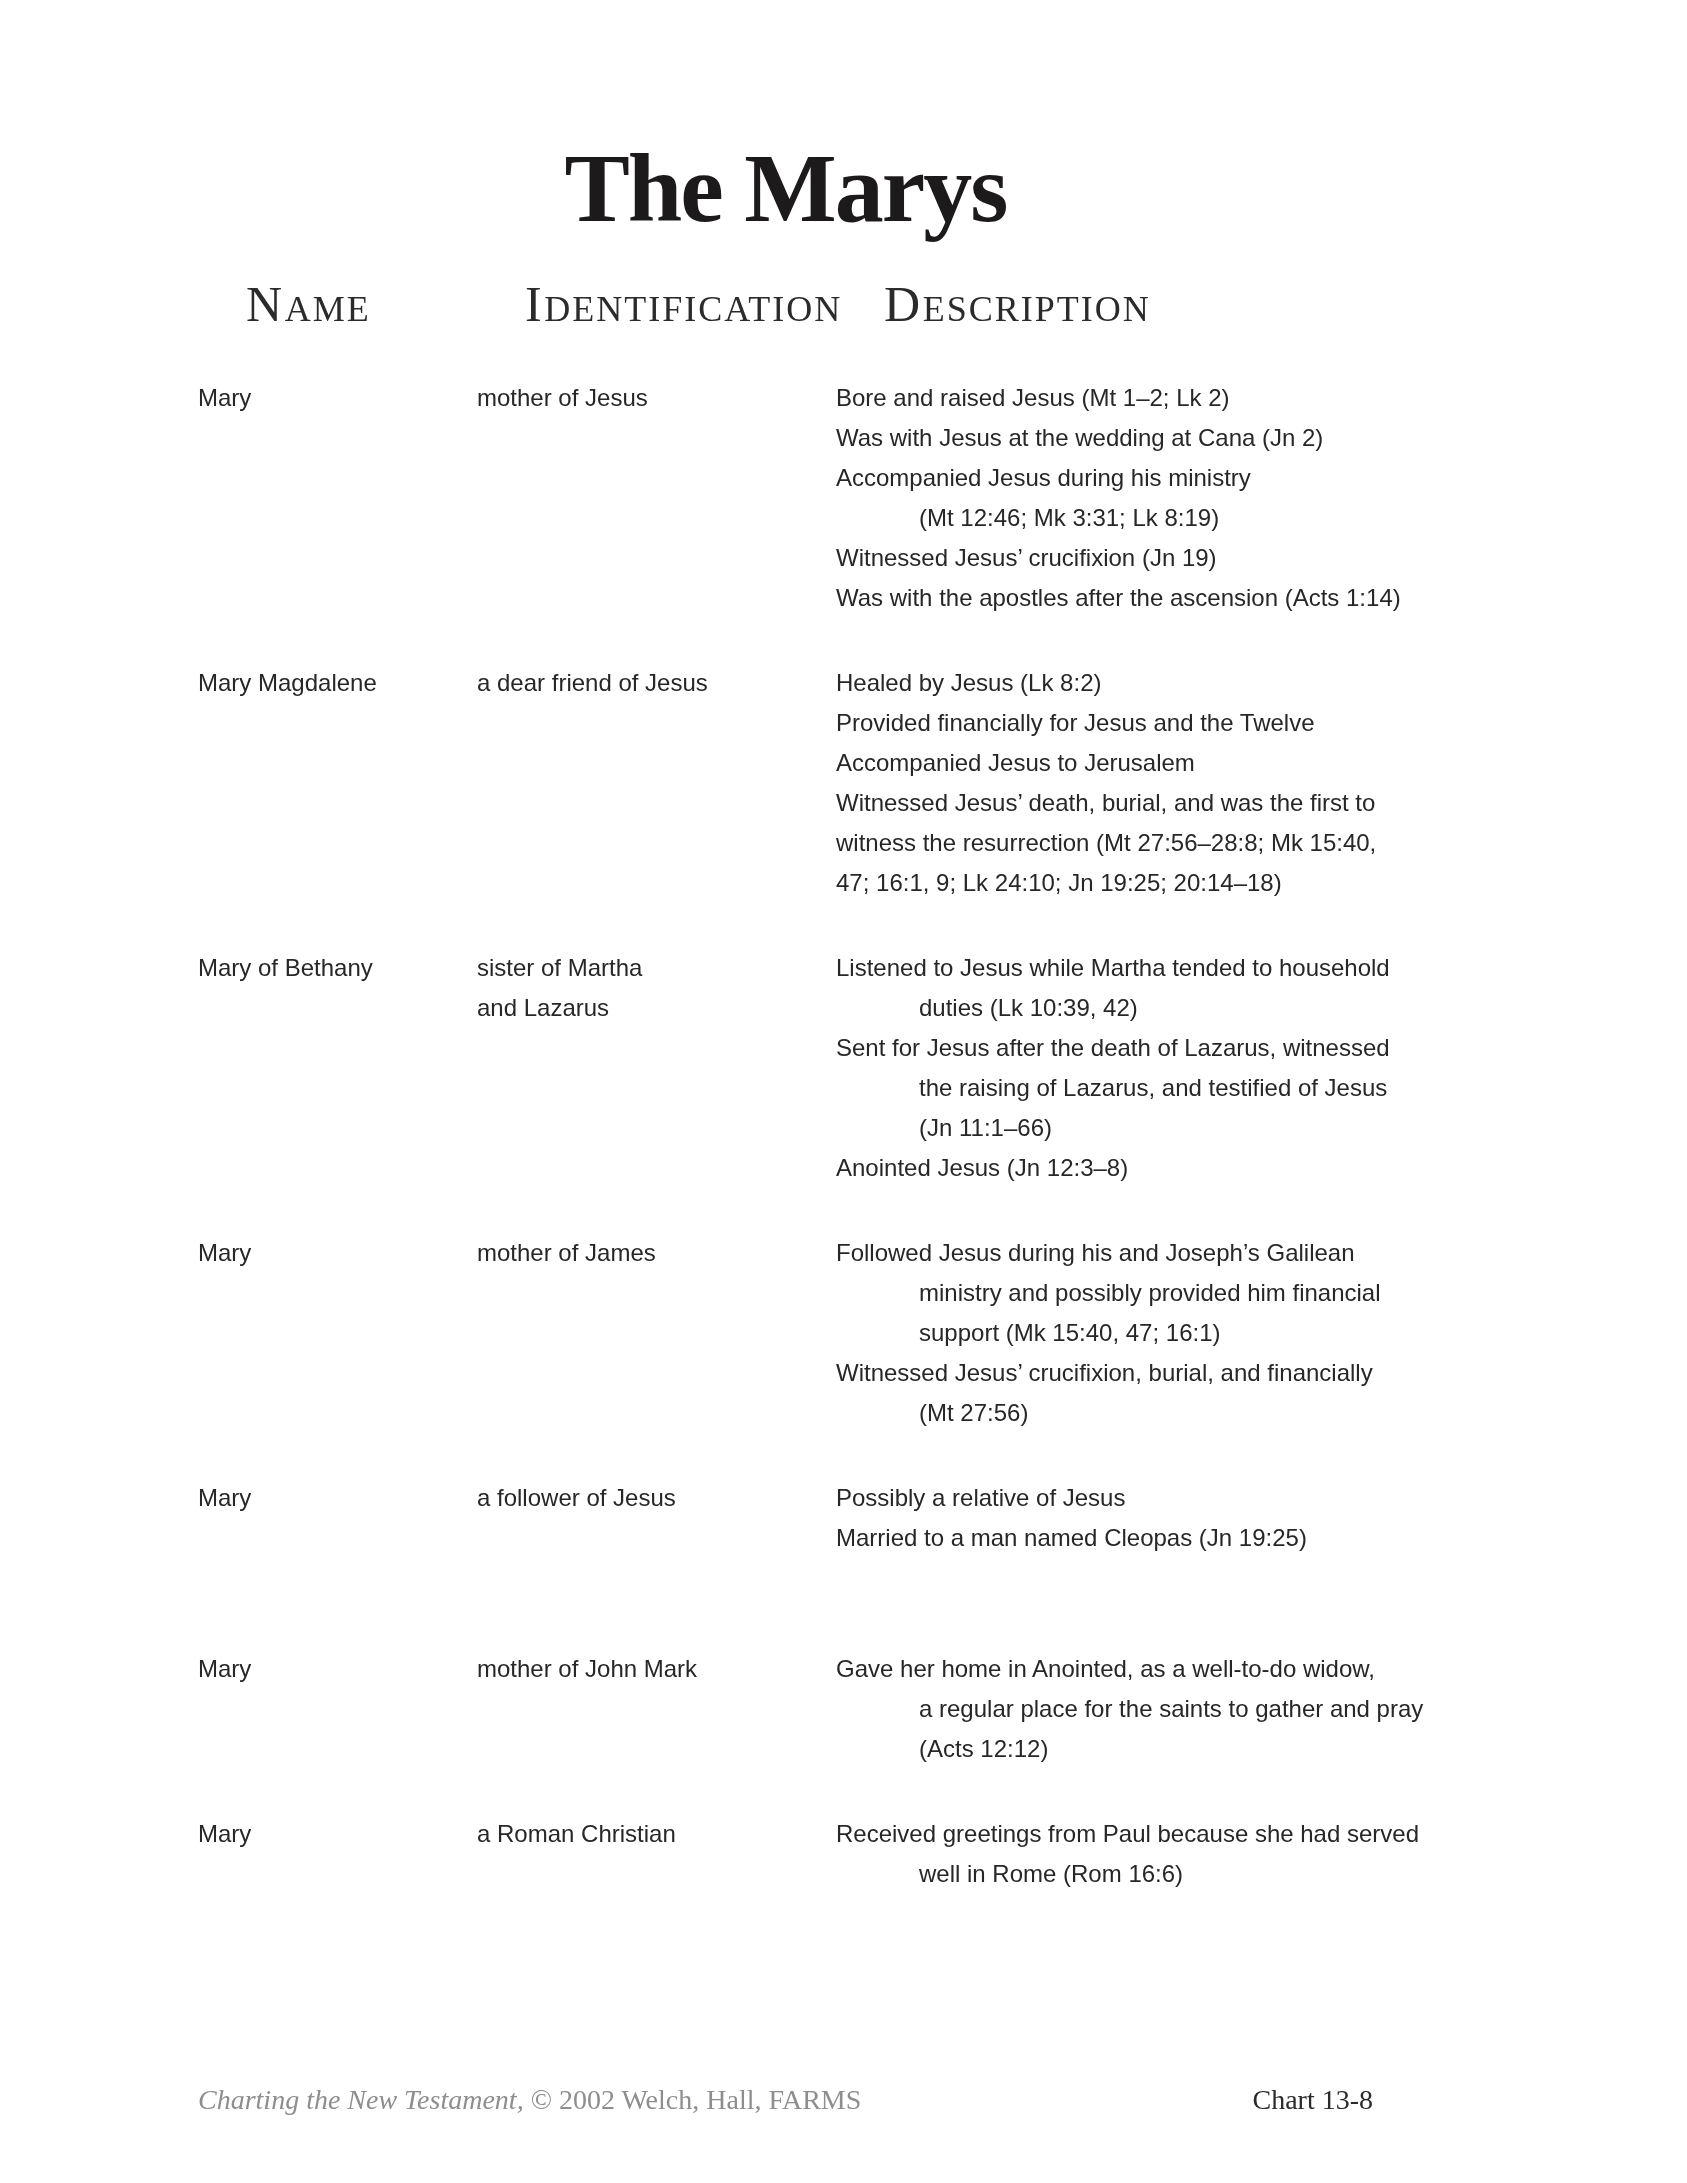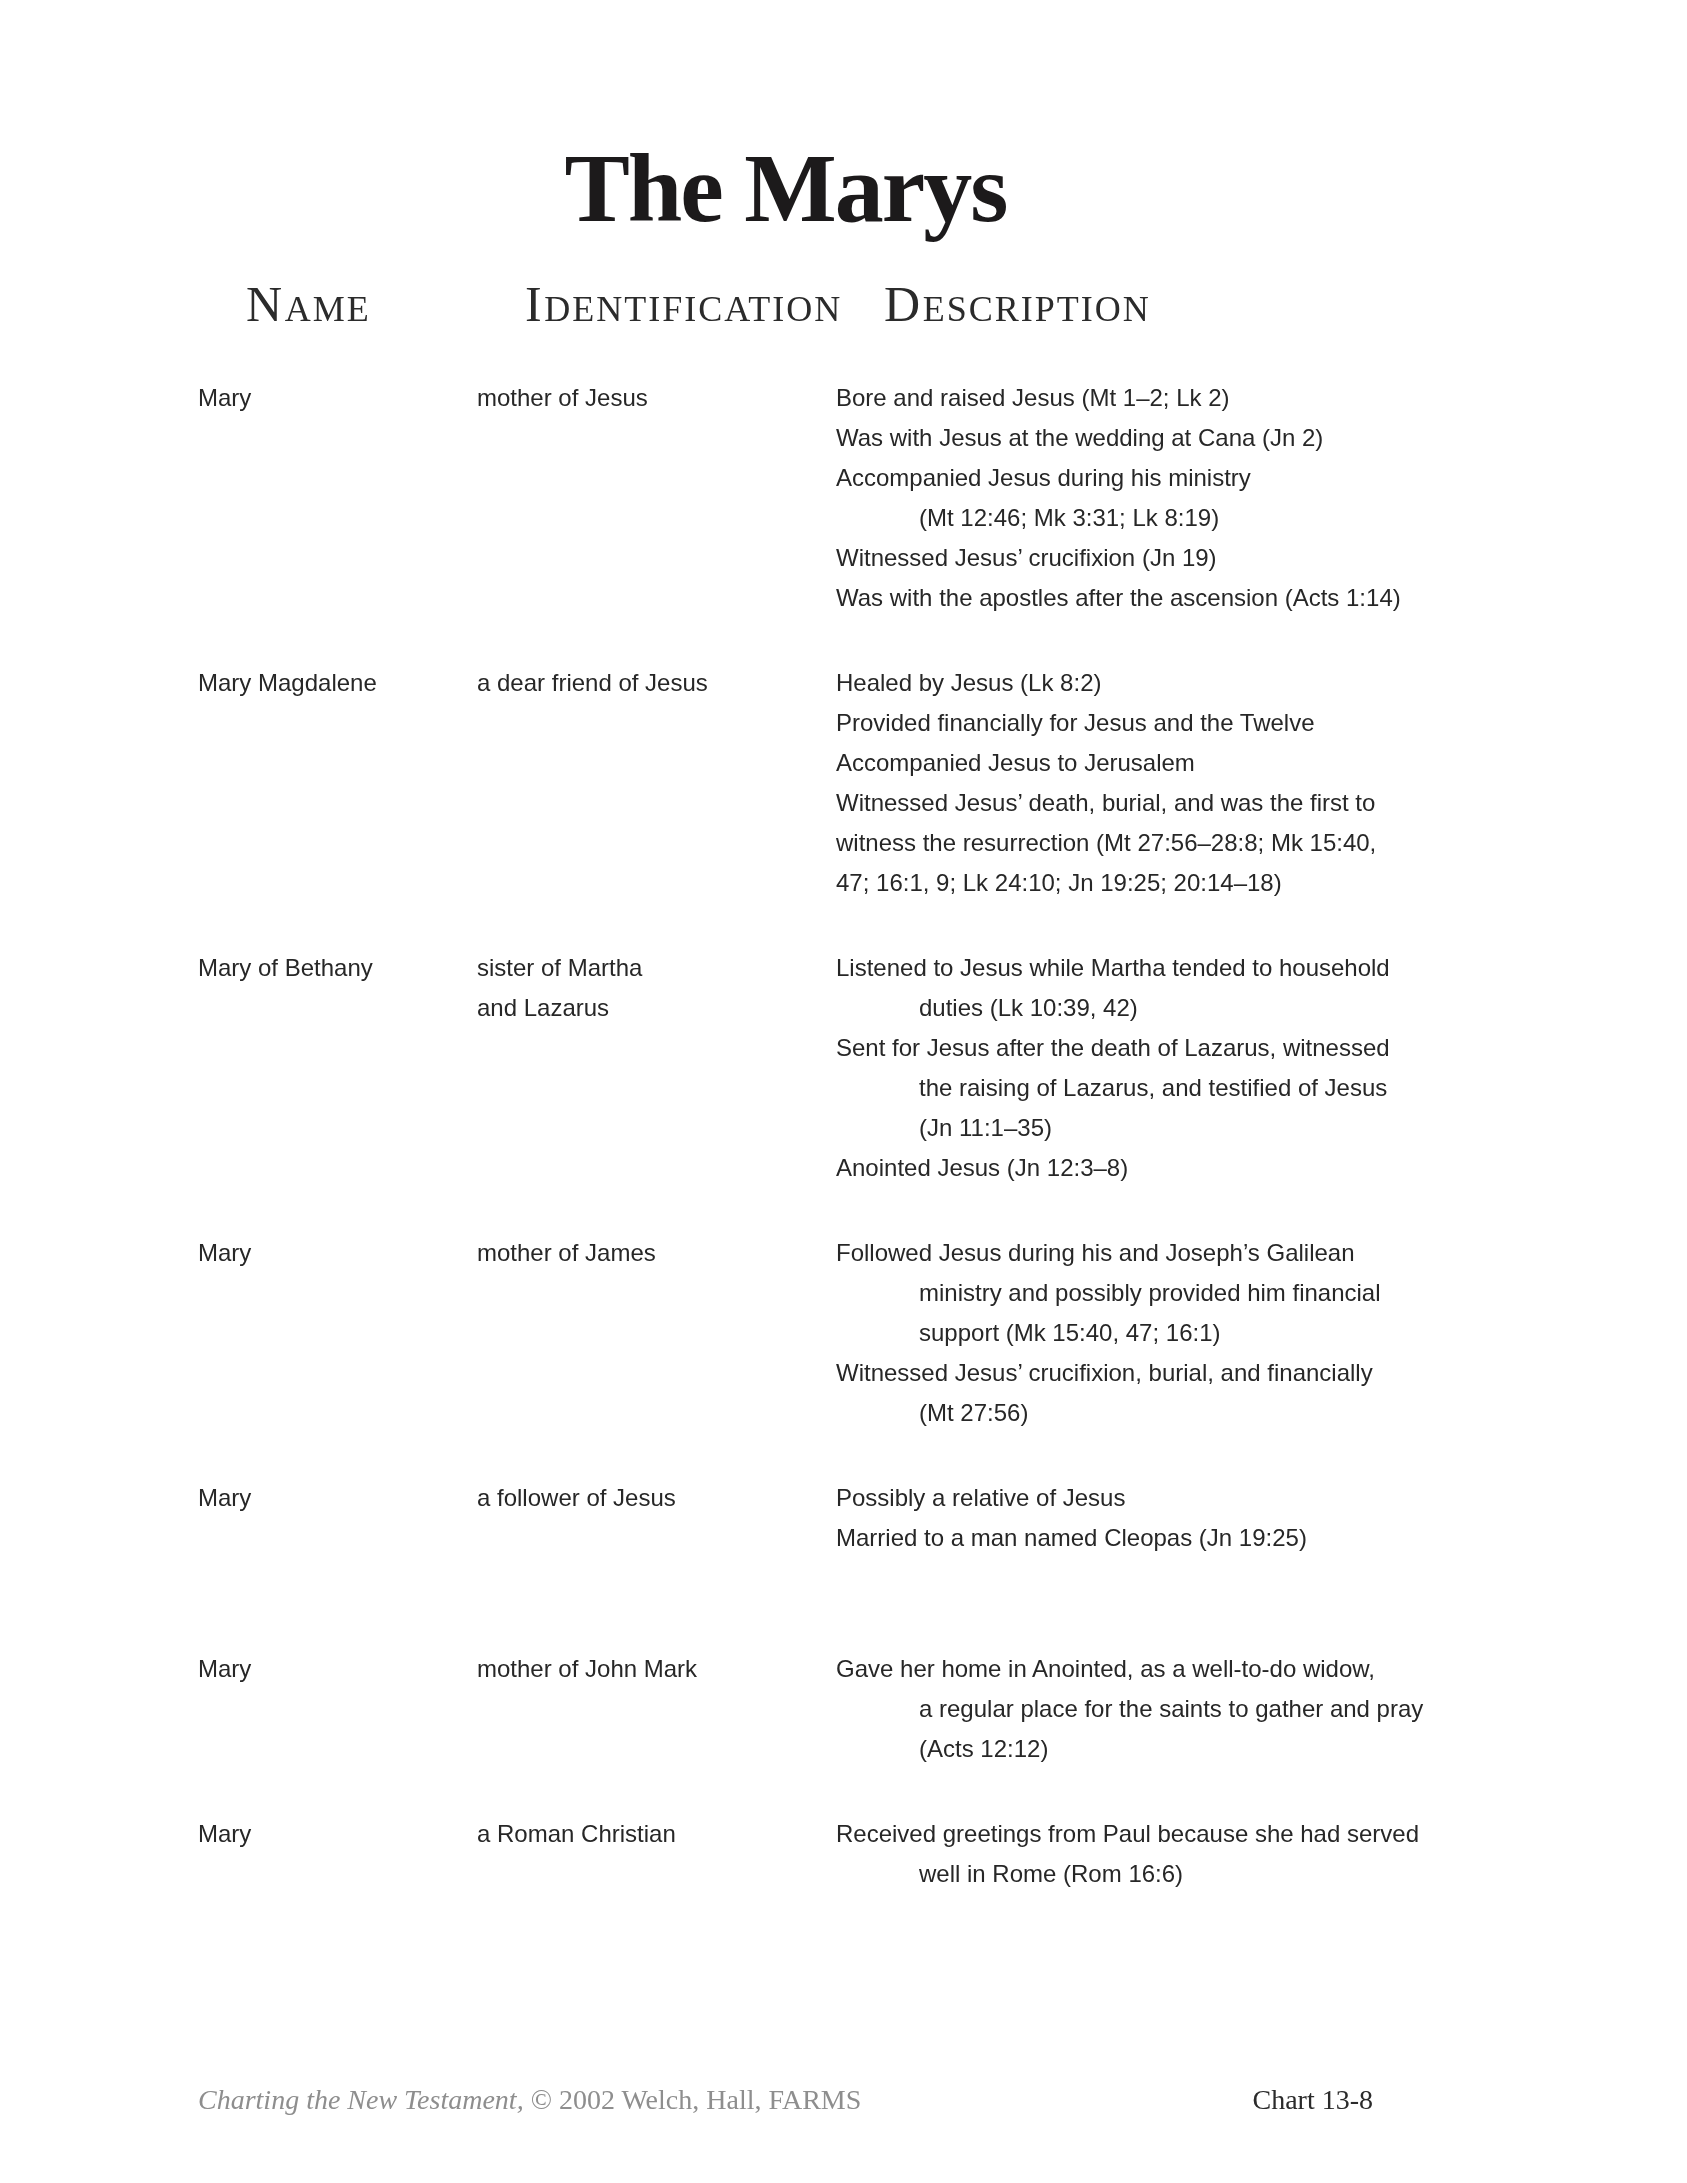--- a/index.html
+++ b/index.html
@@ -127,21 +127,21 @@
       </div>
       <div class="cell ident">
         <div class="line">sister of Martha</div>
         <div class="line">and Lazarus</div>
       </div>
       <div class="cell desc">
         <div class="line">Listened to Jesus while Martha tended to household</div>
         <div class="line indent">duties (Lk 10:39, 42)</div>
         <div class="line">Sent for Jesus after the death of Lazarus, witnessed</div>
         <div class="line indent">the raising of Lazarus, and testified of Jesus</div>
-        <div class="line indent">(Jn 11:1–35)</div>
+        <div class="line indent">(Jn 11:1–66)</div>
         <div class="line">Anointed Jesus (Jn 12:3–8)</div>
       </div>
     </div>
 
     <div class="row">
       <div class="cell name">
         <div class="line">Mary</div>
       </div>
       <div class="cell ident">
         <div class="line">mother of James</div>

